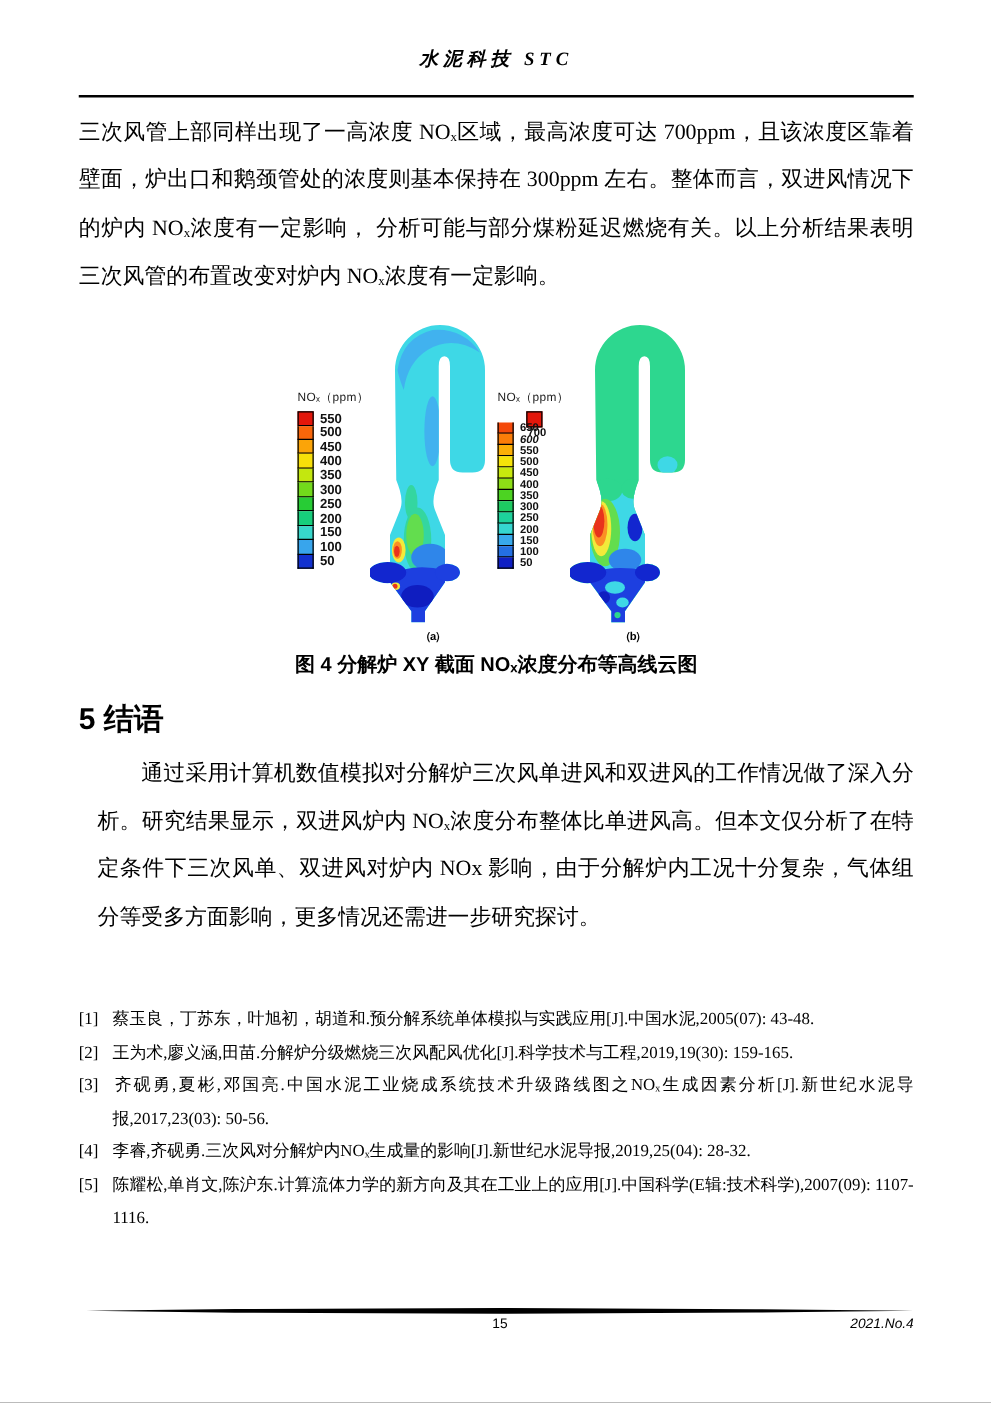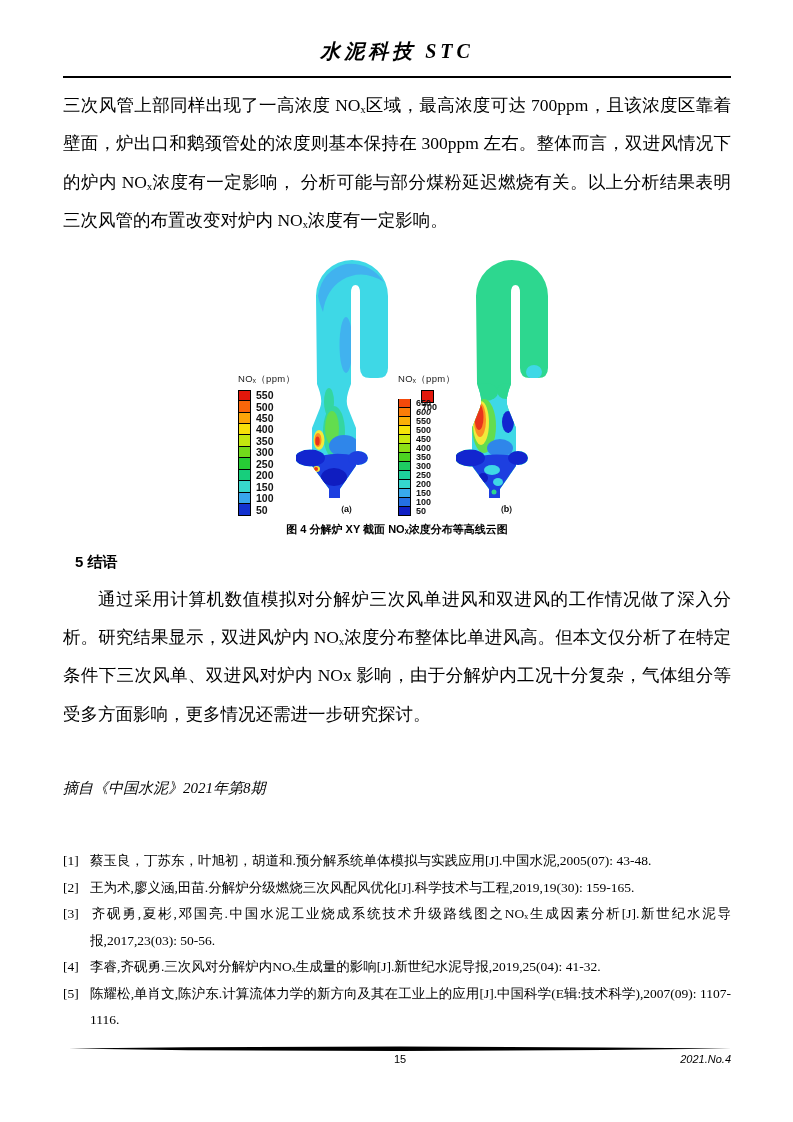--- a/index.html
+++ b/index.html
@@ -4,34 +4,34 @@
 <style>
   html,body{margin:0;padding:0;background:#888;}
   .page{
     position:relative; width:793px; height:1122px; margin:0 auto;
     background:#ffffff; overflow:hidden;
     font-family:"Liberation Serif", serif; color:#000;
     box-sizing:border-box; padding:38px 62px 0 63px;
   }
   
   .journal-title{
-    text-align:center; font-size:20px; font-weight:bold; font-style:italic;
+    text-align:center; font-size:15px; font-weight:bold; font-style:italic;
     letter-spacing:4px; font-family:"Liberation Serif", serif; height:30px;
   }
   .header-rule{border:none; border-top:2.2px solid #000; margin:8px 0 0 0;}
   
   .body-para{
     font-size:17.5px; line-height:38.4px; text-align:justify;
     margin:8px 0 0 0;
   }
-  .body-para.indent{text-indent:2em;}
+  .body-para.indent{text-indent:2em;margin-left:15px;}
   
   .figure-block{margin-top:12px;}
   .fig-row{display:flex; justify-content:center; align-items:flex-start;}
-  .panel{display:flex; align-items:flex-end;}
+  .panel{display:flex; align-items:center;}
   .panel + .panel{margin-left:2px;}
   .cb-block{width:58px; flex:0 0 auto;}
   .cb-title{
     font-family:"Liberation Sans", sans-serif; font-size:9.5px; color:#1a1a1a;
     white-space:nowrap; margin-bottom:4px; letter-spacing:0.3px;
   }
   .cb-bar{display:flex; flex-direction:column; height:126px; width:58px;}
   .cb-row{display:flex; align-items:center;}
   .cb-cell{
     flex:0 0 13px; width:13px; height:100%;
@@ -45,26 +45,26 @@
   .panel-a .cb-label{font-size:10.5px;}
   .panel-b .cb-label{font-size:9px;}
   .furnace-wrap{display:flex; flex-direction:column; align-items:center; margin-top:8px;}
   .furnace-wrap svg{display:block;}
   .panel-label{
     font-family:"Liberation Sans", sans-serif; font-size:9px; font-weight:bold;
     margin-top:1px; letter-spacing:-1px;
   }
   .fig-caption{
     text-align:center; font-family:"Liberation Sans", sans-serif;
-    font-size:11px; font-weight:bold; margin-top:6px;
+    font-size:16px; font-weight:bold; margin-top:6px;
   }
   
   .section-heading{
-    font-family:"Liberation Sans", sans-serif; font-size:15px; font-weight:bold;
-    margin:16px 0 0 12px;
+    font-family:"Liberation Sans", sans-serif; font-size:24px; font-weight:bold;
+    margin:16px 0 0 0;
   }
   
   .source-note{font-size:15px; font-style:italic; margin:46px 0 0 0;}
   
   .refs{margin-top:50px;}
   .refs-heading{
     font-family:"Liberation Sans", sans-serif; font-size:14.5px; font-weight:bold;
     margin-bottom:6px;
   }
   .ref-item{
@@ -273,28 +273,27 @@
         </div>
       </div>
 
     </div>
     <figcaption class="fig-caption">图 4 分解炉 XY 截面 NOₓ浓度分布等高线云图</figcaption>
   </figure>
 
   <h2 class="section-heading">5 结语</h2>
   <p class="body-para indent">通过采用计算机数值模拟对分解炉三次风单进风和双进风的工作情况做了深入分析。研究结果显示，双进风炉内 NOₓ浓度分布整体比单进风高。但本文仅分析了在特定条件下三次风单、双进风对炉内 NOx 影响，由于分解炉内工况十分复杂，气体组分等受多方面影响，更多情况还需进一步研究探讨。</p>
 
-  <p class="source-note">摘自《中国水泥》2021年第8期</p>
 
   <div class="refs">
     <div id="refs-list">
         <div class="ref-item"><span class="ref-marker">[1]</span><span class="ref-text">蔡玉良，丁苏东，叶旭初，胡道和.预分解系统单体模拟与实践应用[J].中国水泥,2005(07): 43-48.</span></div>
         <div class="ref-item"><span class="ref-marker">[2]</span><span class="ref-text">王为术,廖义涵,田苗.分解炉分级燃烧三次风配风优化[J].科学技术与工程,2019,19(30): 159-165.</span></div>
         <div class="ref-item"><span class="ref-marker">[3]</span><span class="ref-text">齐砚勇,夏彬,邓国亮.中国水泥工业烧成系统技术升级路线图之NOₓ生成因素分析[J].新世纪水泥导报,2017,23(03): 50-56.</span></div>
-        <div class="ref-item"><span class="ref-marker">[4]</span><span class="ref-text">李睿,齐砚勇.三次风对分解炉内NOₓ生成量的影响[J].新世纪水泥导报,2019,25(04): 41-32.</span></div>
+        <div class="ref-item"><span class="ref-marker">[4]</span><span class="ref-text">李睿,齐砚勇.三次风对分解炉内NOₓ生成量的影响[J].新世纪水泥导报,2019,25(04): 28-32.</span></div>
         <div class="ref-item"><span class="ref-marker">[5]</span><span class="ref-text">陈耀松,单肖文,陈沪东.计算流体力学的新方向及其在工业上的应用[J].中国科学(E辑:技术科学),2007(09): 1107-1116.</span></div>
       </div>
   </div>
 
   <div class="footer">
     <svg class="footer-divider" viewBox="0 0 668 6" preserveAspectRatio="none">
       <polygon points="0,2.6 120,1.2 334,0.4 540,1.4 668,2.6 540,4 334,5 120,4.2" fill="#000"></polygon>
     </svg>
     <div class="footer-row">
       <span class="footer-page">15</span>

